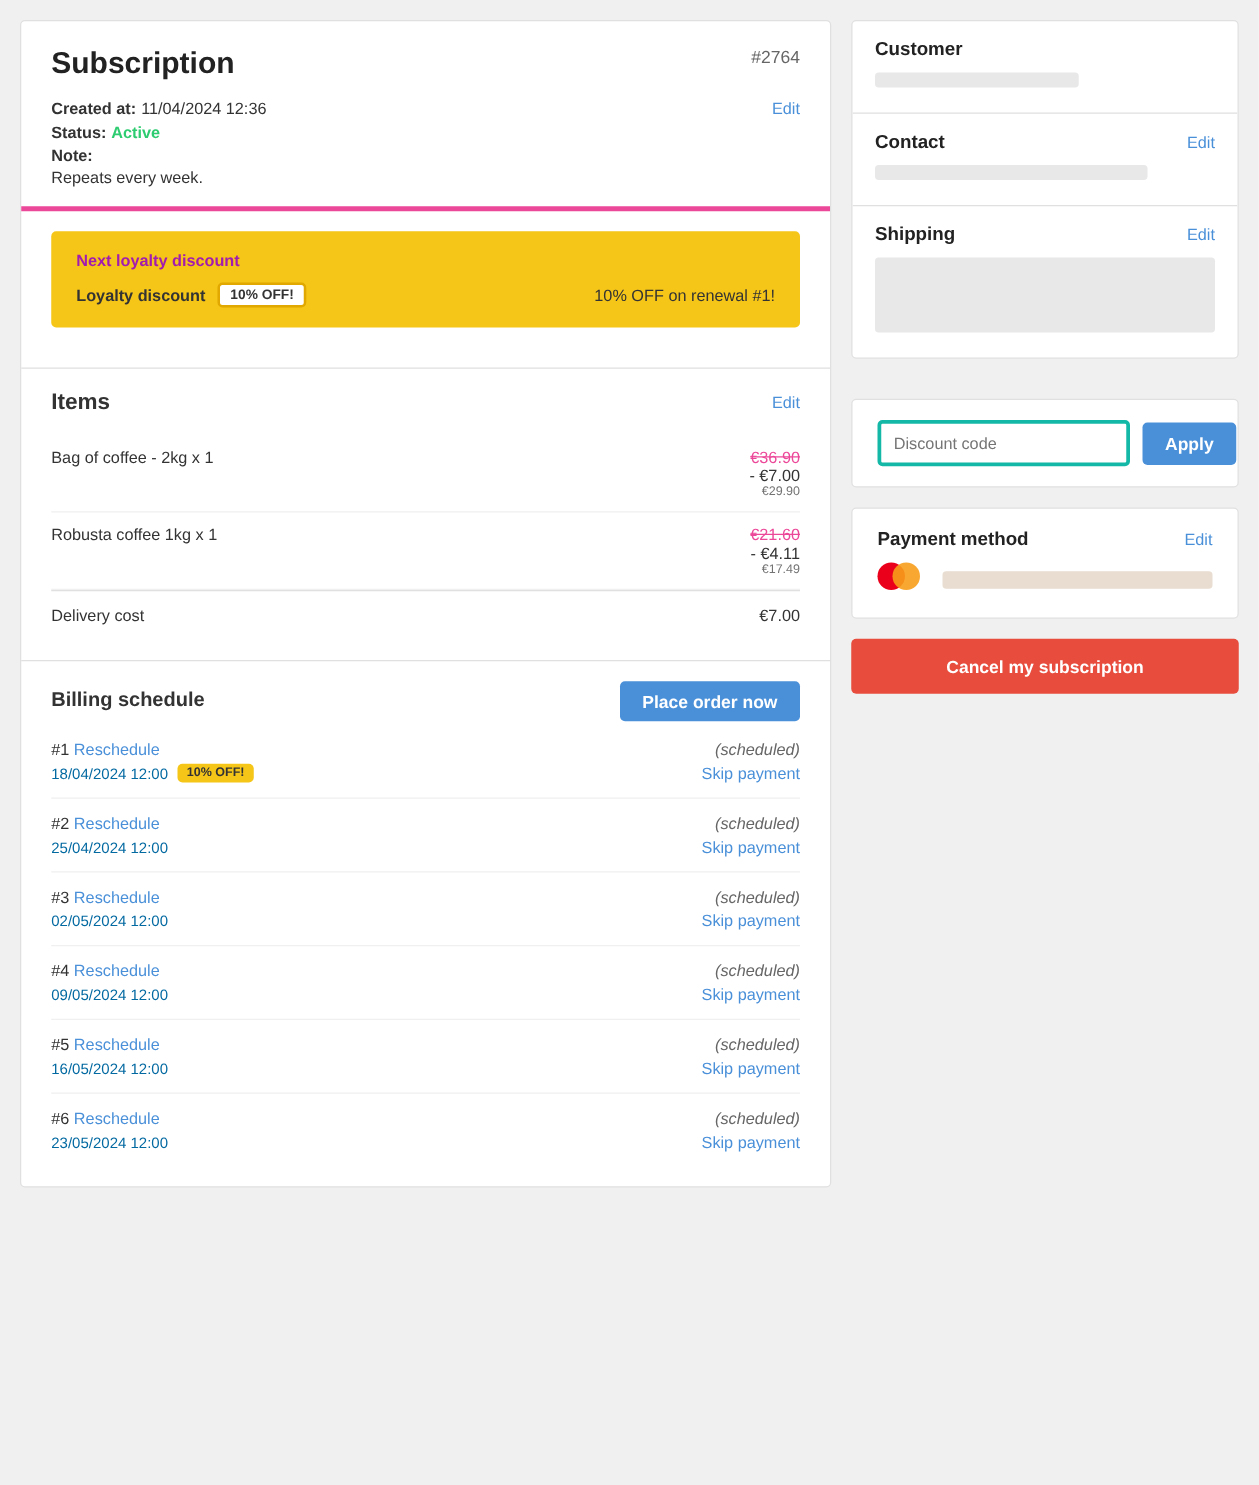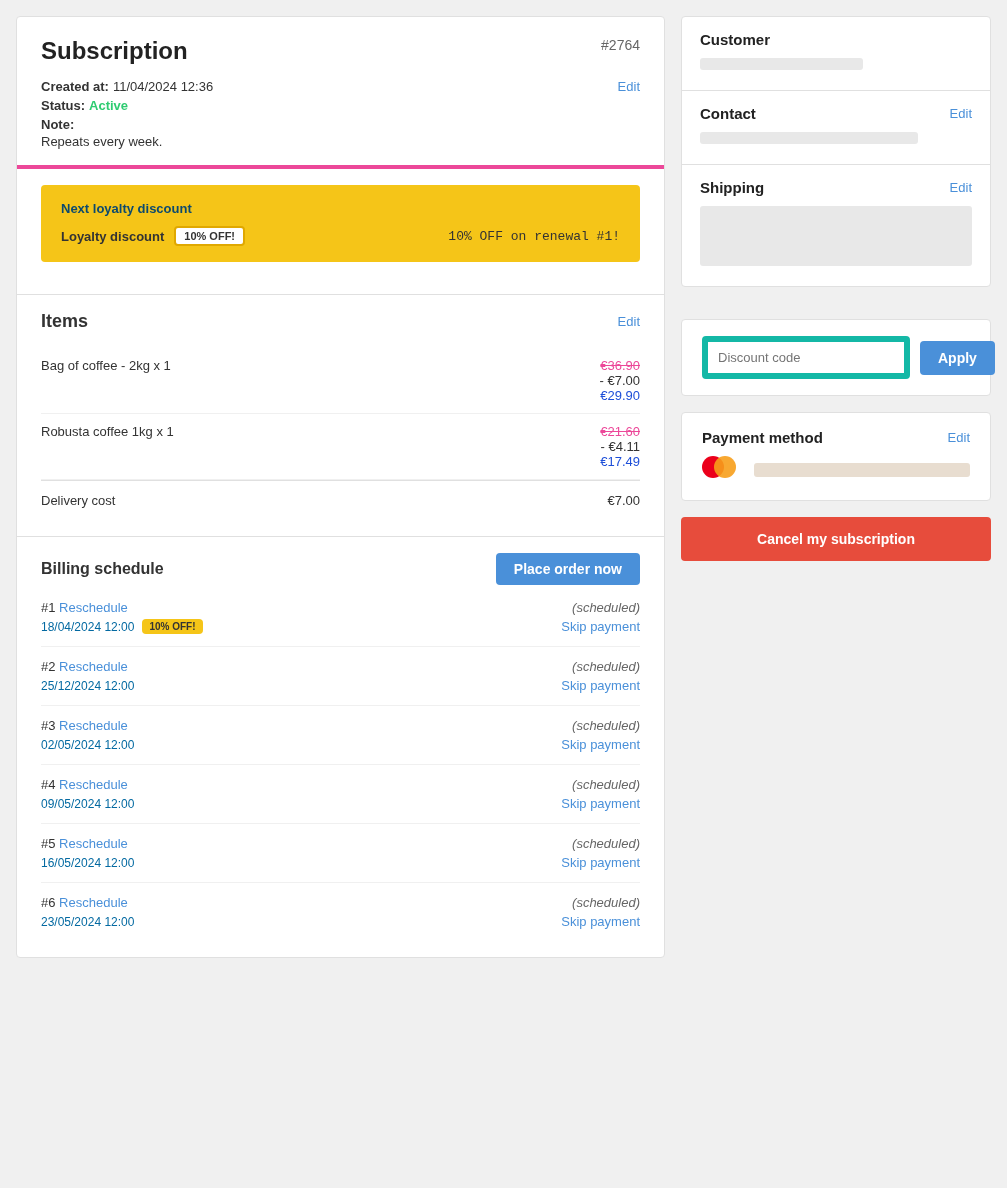--- a/index.html
+++ b/index.html
@@ -22,38 +22,38 @@
     .meta-row { display: flex; align-items: center; gap: 4px; margin-bottom: 4px; font-size: 13px; }
     .meta-label { font-weight: 600; color: #333; }
     .meta-value { color: #333; }
     .status-active { color: #2ecc71; font-weight: 600; }
     .meta-edit { color: #4a90d9; cursor: pointer; font-size: 13px; margin-left: auto; }
     .note-row { margin-top: 2px; font-size: 13px; }
     .repeats-row { font-size: 13px; color: #333; margin-top: 2px; }
 
     
     .loyalty-banner { background: #f5c518; border-radius: 4px; padding: 16px 20px; margin: 16px 0; }
-    .loyalty-next { font-size: 13px; font-weight: 700; color: #0c4a6e; margin-bottom: 10px; }
+    .loyalty-next { font-size: 13px; font-weight: 700; color: #a21caf; margin-bottom: 10px; }
     .loyalty-row { display: flex; align-items: center; gap: 10px; }
     .loyalty-label { font-weight: 600; font-size: 13px; }
     .loyalty-badge { background: #fff; border: 2px solid #e0a800; border-radius: 4px; padding: 2px 8px; font-size: 11px; font-weight: 700; color: #333; }
-    .loyalty-desc { margin-left: auto; font-size: 13px; font-weight: 500; font-family: Liberation Mono, monospace; }
+    .loyalty-desc { margin-left: auto; font-size: 13px; font-weight: 500; }
 
     
     .items-card { padding: 16px 24px; border-top: 1px solid #e0e0e0; }
     .items-header-row { display: flex; justify-content: space-between; align-items: center; margin-bottom: 16px; }
     .items-title { font-size: 18px; font-weight: 700; }
 
     .item-row { padding: 10px 0; border-bottom: 1px solid #f0f0f0; }
     .item-name-price { display: flex; justify-content: space-between; align-items: flex-start; }
     .item-name { font-size: 13px; font-weight: 500; color: #333; }
     .item-prices { text-align: right; }
     .item-original { color: #ec4899; font-size: 13px; text-decoration: line-through; }
     .item-discount { color: #333; font-size: 13px; }
-    .item-final { color: #1d4ed8; font-size: 13px; }
+    .item-final { color: #737373; font-size: 10px; }
     .price-line { display: block; }
 
     .delivery-row { display: flex; justify-content: space-between; padding: 12px 0; border-top: 1px solid #e0e0e0; font-size: 13px; font-weight: 500; }
 
     
     .billing-card { padding: 16px 24px; border-top: 1px solid #e0e0e0; }
     .billing-header-row { display: flex; justify-content: space-between; align-items: center; margin-bottom: 3px; }
     .billing-title { font-size: 16px; font-weight: 700; }
     .place-order-btn { background: #4a90d9; color: #fff; border: none; border-radius: 4px; padding: 8px 18px; font-size: 14px; font-weight: 600; cursor: pointer; }
 
@@ -75,21 +75,21 @@
     .section-title { font-size: 15px; font-weight: 700; color: #222; }
     .edit-link { color: #4a90d9; font-size: 13px; cursor: pointer; text-decoration: none; }
 
     .placeholder-bar { height: 12px; background: #e8e8e8; border-radius: 3px; margin-bottom: 6px; }
     .placeholder-bar.short { width: 60%; }
     .placeholder-bar.medium { width: 80%; }
     .placeholder-bar.tall { height: 60px; width: 100%; }
 
     
     .discount-section { background: #fff; border: 1px solid #e0e0e0; border-radius: 4px; padding: 16px 20px; display: flex; gap: 10px; align-items: center; margin-top: 16px; }
-    .discount-input { flex: 1; border: 6px solid #14b8a6; border-radius: 4px; padding: 8px 10px; font-size: 13px; color: #999; outline: none; }
+    .discount-input { flex: 1; border: 3px solid #14b8a6; border-radius: 4px; padding: 8px 10px; font-size: 13px; color: #999; outline: none; }
     .apply-btn { background: #4a90d9; color: #fff; border: none; border-radius: 4px; padding: 9px 18px; font-size: 14px; font-weight: 600; cursor: pointer; white-space: nowrap; }
 
     
     .payment-section { background: #fff; border: 1px solid #e0e0e0; border-radius: 4px; padding: 16px 20px; margin-top: 0; }
     .payment-card-row { display: flex; align-items: center; gap: 12px; margin-top: 8px; }
     .mastercard-icon { width: 40px; height: 28px; position: relative; }
     .mc-red { position: absolute; left: 0; top: 0; width: 22px; height: 22px; background: #eb001b; border-radius: 50%; }
     .mc-orange { position: absolute; left: 12px; top: 0; width: 22px; height: 22px; background: #f79e1b; border-radius: 50%; opacity: 0.9; }
     .card-number-bar { height: 14px; background: #e8ddd0; border-radius: 3px; flex: 1; }
 
@@ -198,21 +198,21 @@
         </div>
 
         <div class="schedule-item">
           <div class="schedule-top">
             <span class="schedule-num">
               <span>#2</span> <a>Reschedule</a>
             </span>
             <span class="schedule-status">(scheduled)</span>
           </div>
           <div class="schedule-bottom">
-            <span class="schedule-date">25/12/2024 12:00</span>
+            <span class="schedule-date">25/04/2024 12:00</span>
             <a class="skip-payment">Skip payment</a>
           </div>
         </div>
 
         <div class="schedule-item">
           <div class="schedule-top">
             <span class="schedule-num">
               <span>#3</span> <a>Reschedule</a>
             </span>
             <span class="schedule-status">(scheduled)</span>

